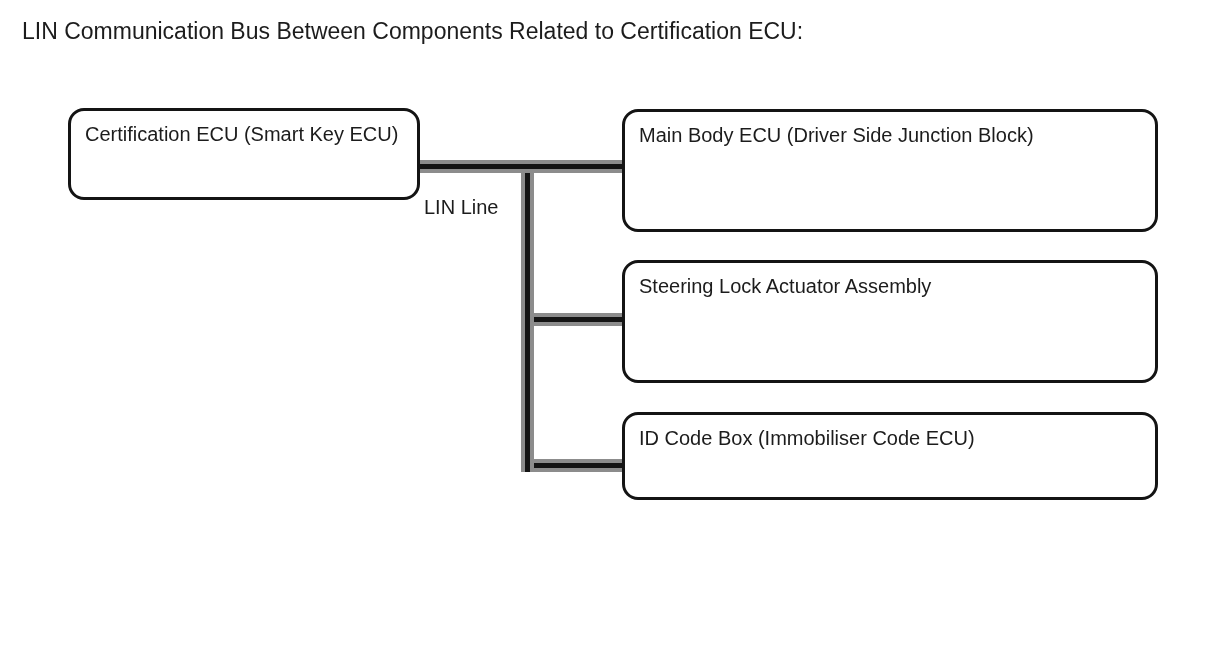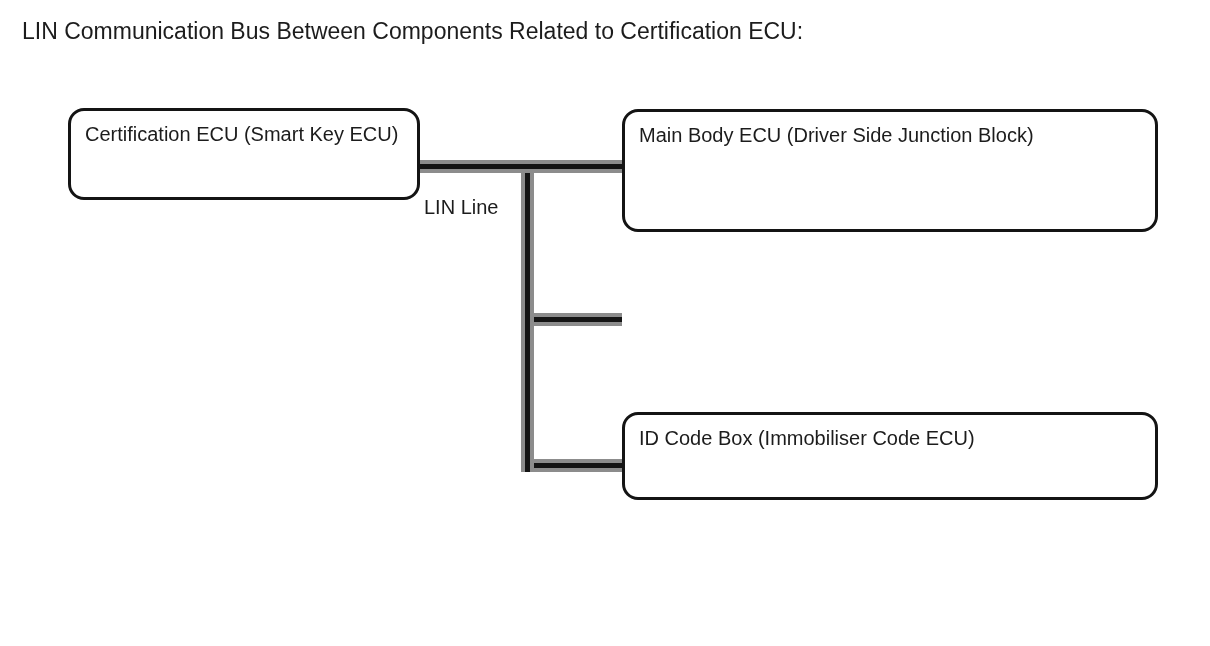--- a/index.html
+++ b/index.html
@@ -80,20 +80,23 @@
   <div class="title">LIN Communication Bus Between Components Related to Certification ECU:</div>
 
   <div class="node node-certification">
     <span>Certification ECU (Smart Key ECU)</span>
   </div>
 
   <div class="node node-mainbody">
     <span>Main Body ECU (Driver Side Junction Block)</span>
   </div>
 
+  <div class="node node-steering">
+    <span>Steering Lock Actuator Assembly</span>
+  </div>
 
   <div class="node node-idcode">
     <span>ID Code Box (Immobiliser Code ECU)</span>
   </div>
 
   <div class="hline bus-top"></div>
   <div class="vline bus-vertical"></div>
   <div class="hline bus-branch2"></div>
   <div class="hline bus-branch3"></div>
 

